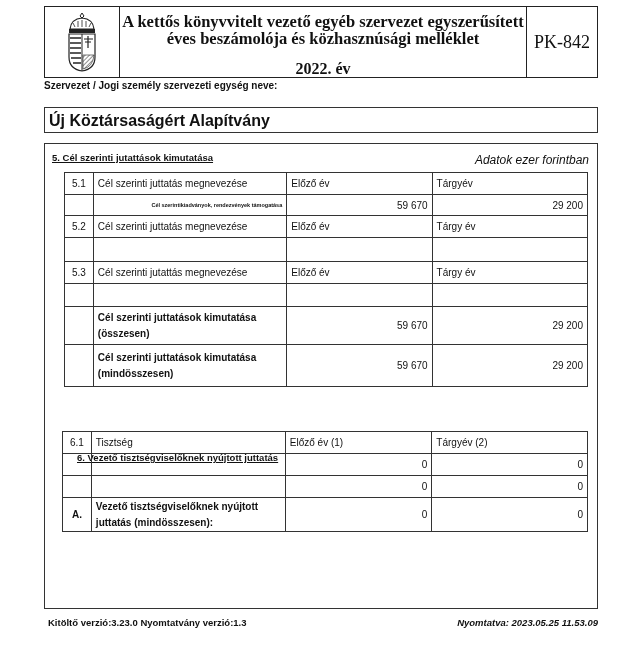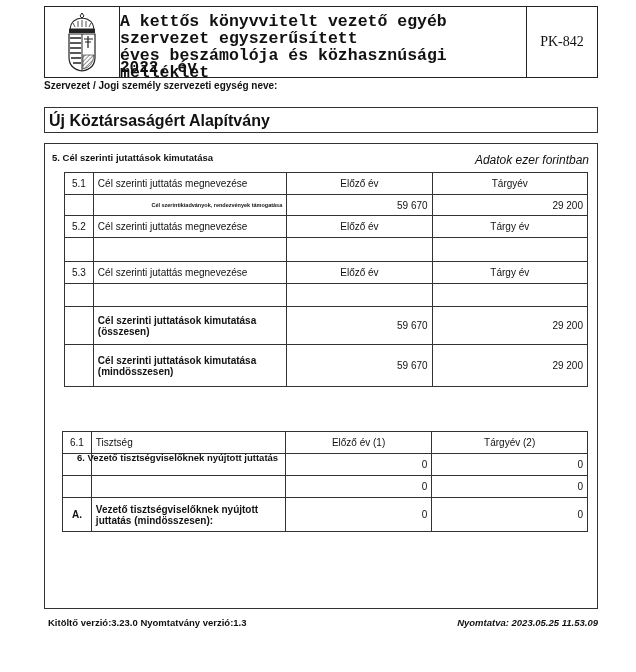--- a/index.html
+++ b/index.html
@@ -2,37 +2,37 @@
 <html><head>
 <meta charset="utf-8">
 <style>
   html, body { margin:0; padding:0; background:#fff; }
   body { width:636px; height:672px; position:relative; font-family:"Liberation Sans", sans-serif; color:#111; overflow:hidden; }
   .abs { position:absolute; }
 
   
   .hdr { left:44px; top:6px; width:554px; height:72px; border:1.5px solid #222; box-sizing:border-box; display:flex; }
   .hdr .logo { width:74px; border-right:1.5px solid #222; display:flex; align-items:center; justify-content:center; }
-  .hdr .title { flex:1; border-right:1.5px solid #222; font-family:Liberation Mono, monospace; font-weight:bold; font-size:16.5px; text-align:left; line-height:17px; padding-top:6px; position:relative; }
+  .hdr .title { flex:1; border-right:1.5px solid #222; font-family:Liberation Serif, serif; font-weight:bold; font-size:16.5px; text-align:center; line-height:17px; padding-top:6px; position:relative; }
   .hdr .title .year { position:absolute; left:0; right:0; bottom:0; font-size:16px; }
-  .hdr .code { width:70px; display:flex; align-items:center; justify-content:center; font-family:"Liberation Serif", serif; font-size:14px; }
+  .hdr .code { width:70px; display:flex; align-items:center; justify-content:center; font-family:"Liberation Serif", serif; font-size:18px; }
 
   .org-label { left:44px; top:80px; font-size:10px; font-weight:bold; }
   .org-box { left:44px; top:107px; width:554px; height:26px; border:1.5px solid #333; box-sizing:border-box; font-size:16px; font-weight:bold; padding:4px 3px 0 4px; }
 
   .main-box { left:44px; top:143px; width:554px; height:466px; border:1.5px solid #333; box-sizing:border-box; }
-  .sec-title { font-size:9.5px; font-weight:bold; }
+  .sec-title { font-size:9.5px; font-weight:bold;text-decoration:underline; }
   .unit-note { font-size:12px; font-style:italic; }
 
   table.grid { border-collapse:collapse; position:absolute; font-size:10px; }
   table.grid td { border:1.5px solid #333; padding:0 4px; vertical-align:middle; }
   td.num { text-align:right; font-weight:normal; }
-  td.ctr { text-align:center; }
+  td.ctr { }
   td.idx { text-align:center; width:20px; padding:0; }
-  td.bold { font-weight:bold; line-height:11px; }
+  td.bold { font-weight:bold; line-height:16px; }
   td.tiny { font-size:5.5px; font-weight:bold; text-align:right; }
 
   .footer-left { left:48px; top:617px; font-size:9.5px; font-weight:bold; }
   .footer-right { right:38px; top:617px; font-size:9.5px; font-weight:bold;font-style:italic; }
 </style>
 </head>
 <body>
 
 <div class="abs hdr">
   <div class="logo">

